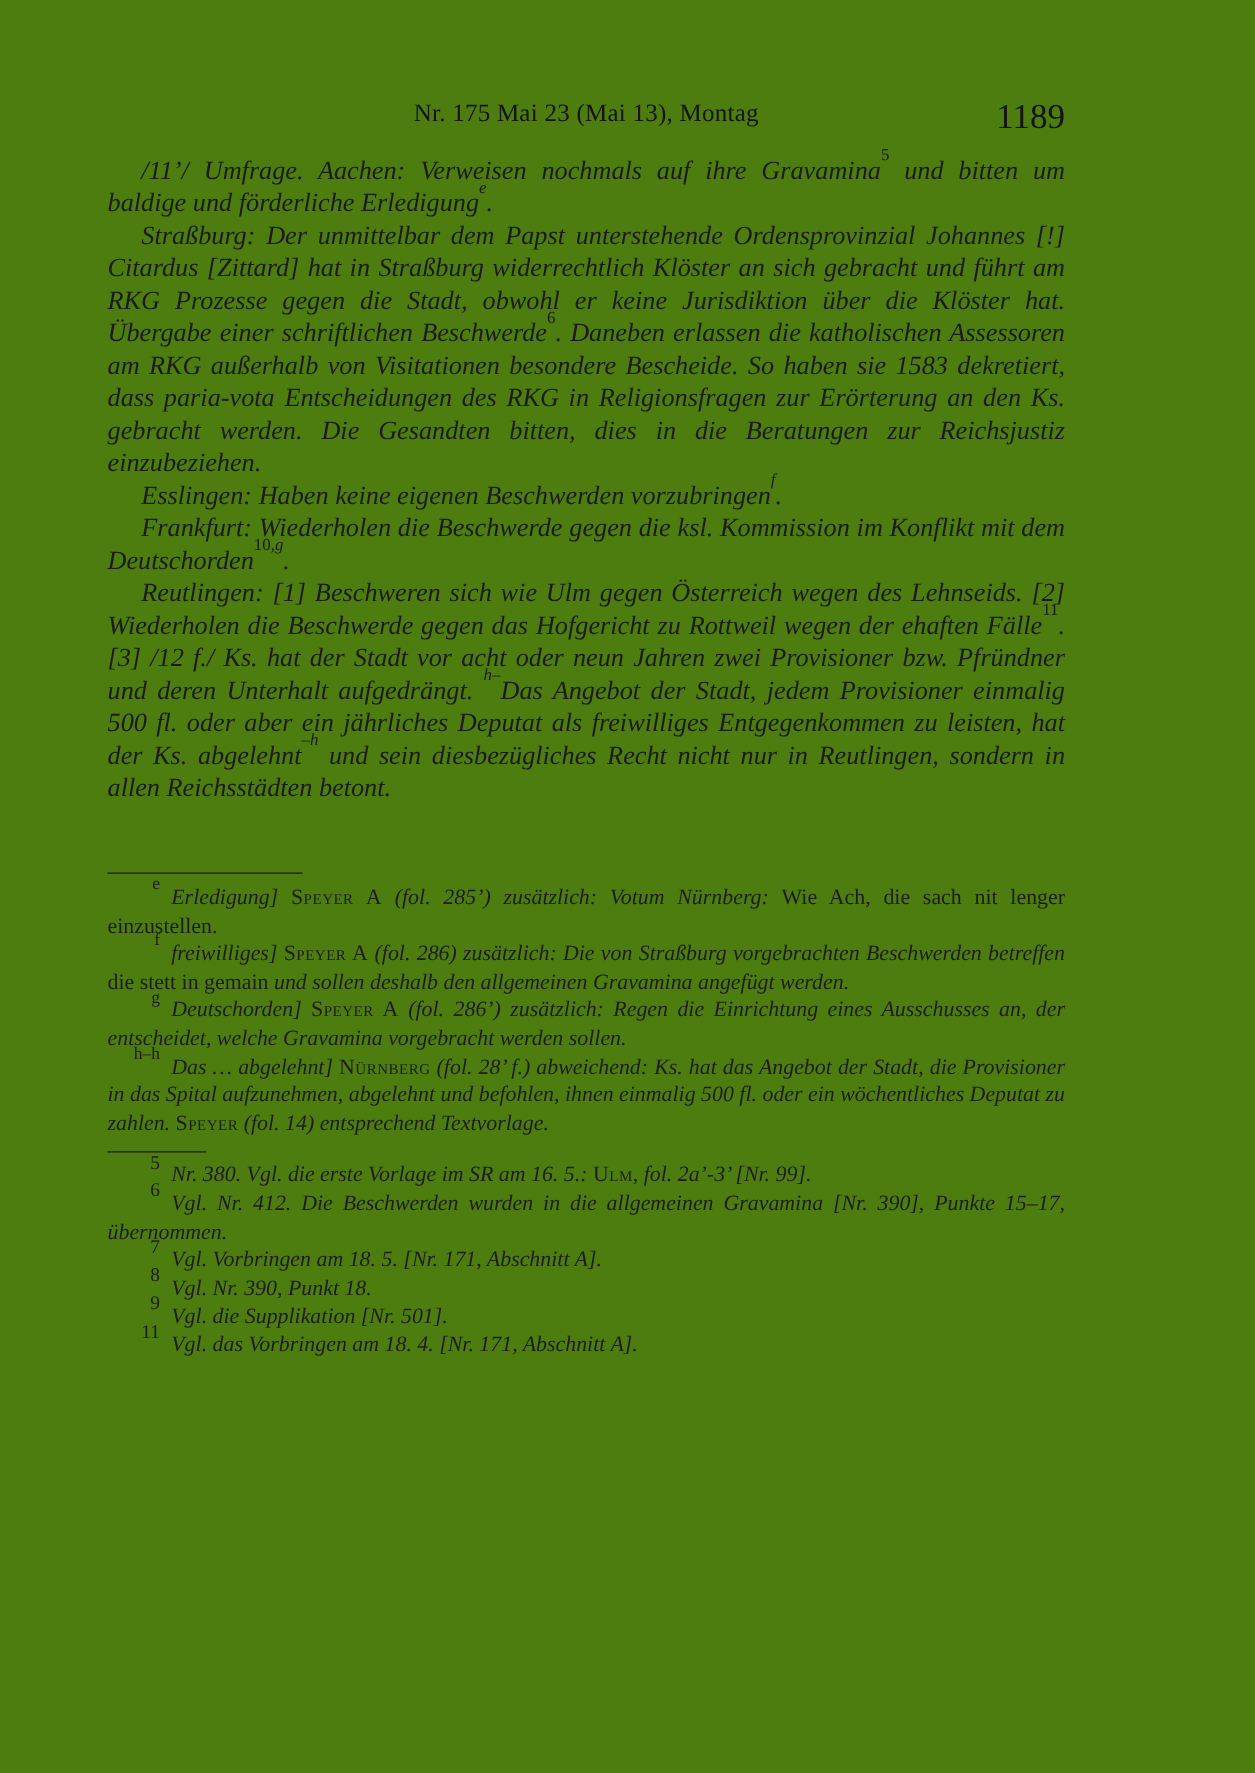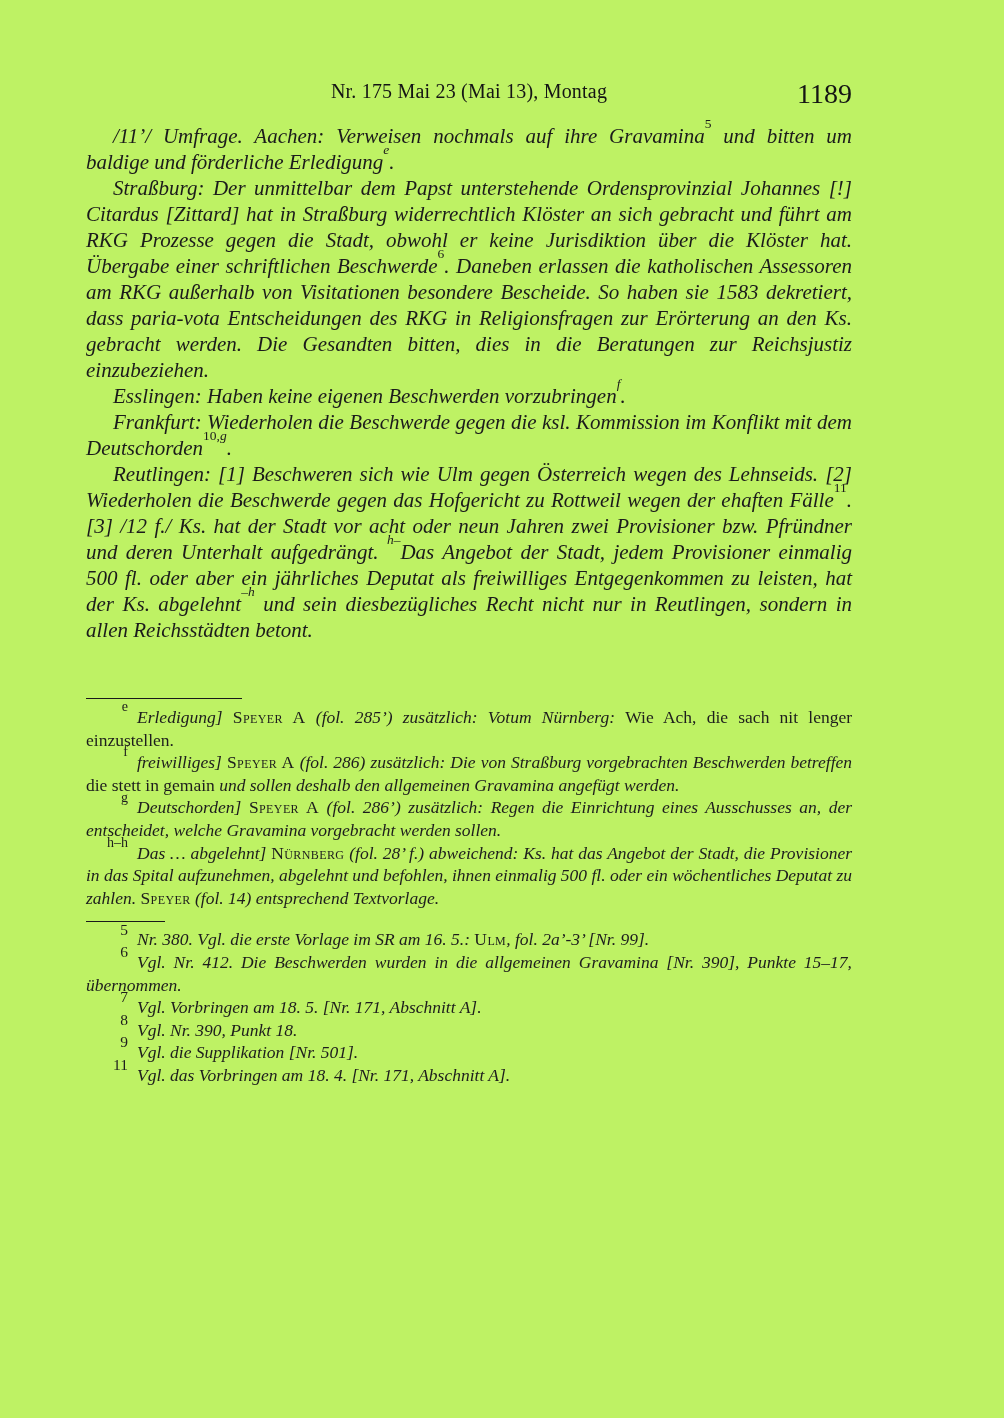--- a/index.html
+++ b/index.html
@@ -1,20 +1,20 @@
 <!DOCTYPE html>
 <html><head>
 <meta charset="utf-8">
 <style>
   html,body { margin:0; padding:0; background:#ffffff; }
   .page {
     position:relative;
     width:1004px; height:1418px;
     box-sizing:border-box;
-    background:#bef264;
+    background:#4d7c0f;
     color:#1b1b1b;
     font-family:"Liberation Serif","DejaVu Serif",serif;
     padding:80px 152px 0 86px;
     overflow:hidden;
   }
   .header { position:relative; height:27px; font-size:20px; font-style:normal; color:#141414; }
   .running-head { display:block; text-align:center; letter-spacing:0.2px; }
   .page-number { position:absolute; right:0; top:-2px; font-size:28px; }
 
   .body-text {

